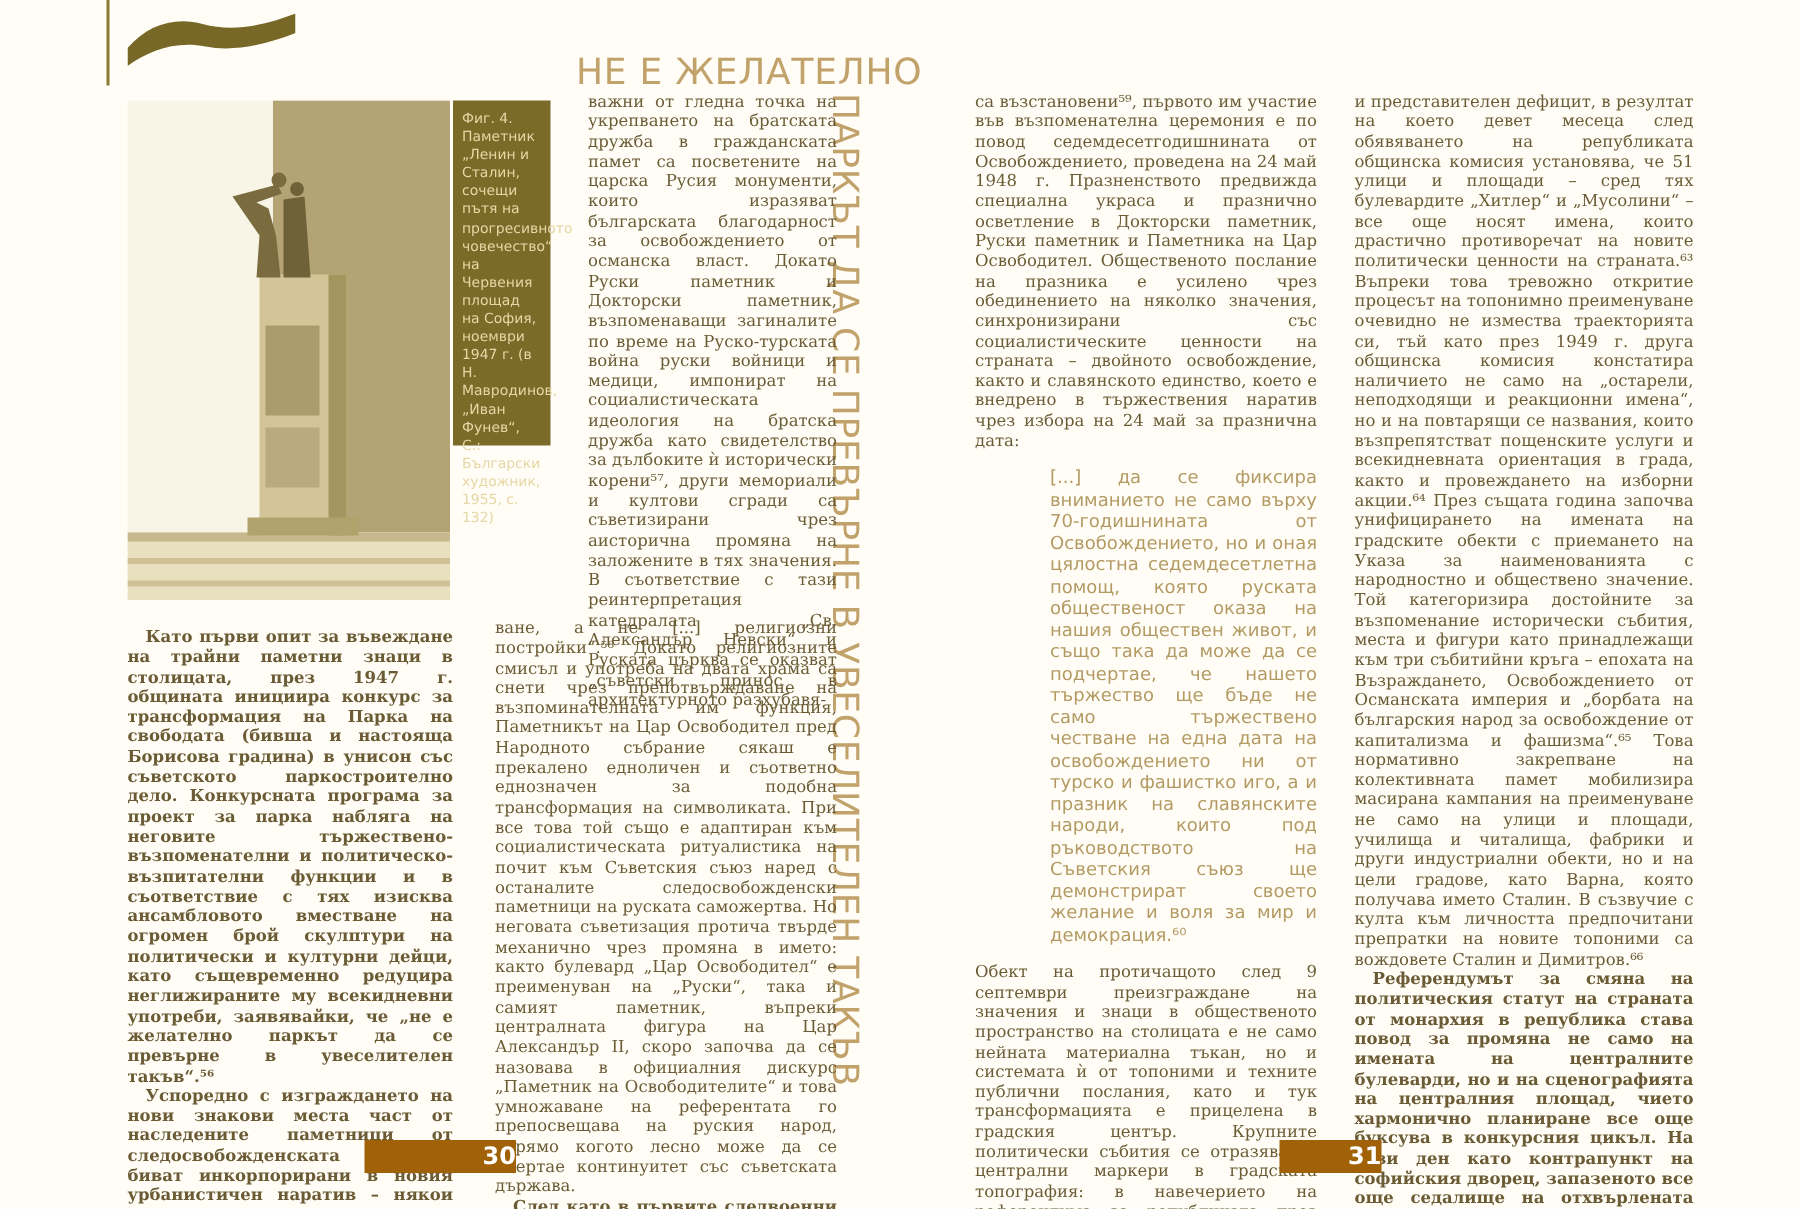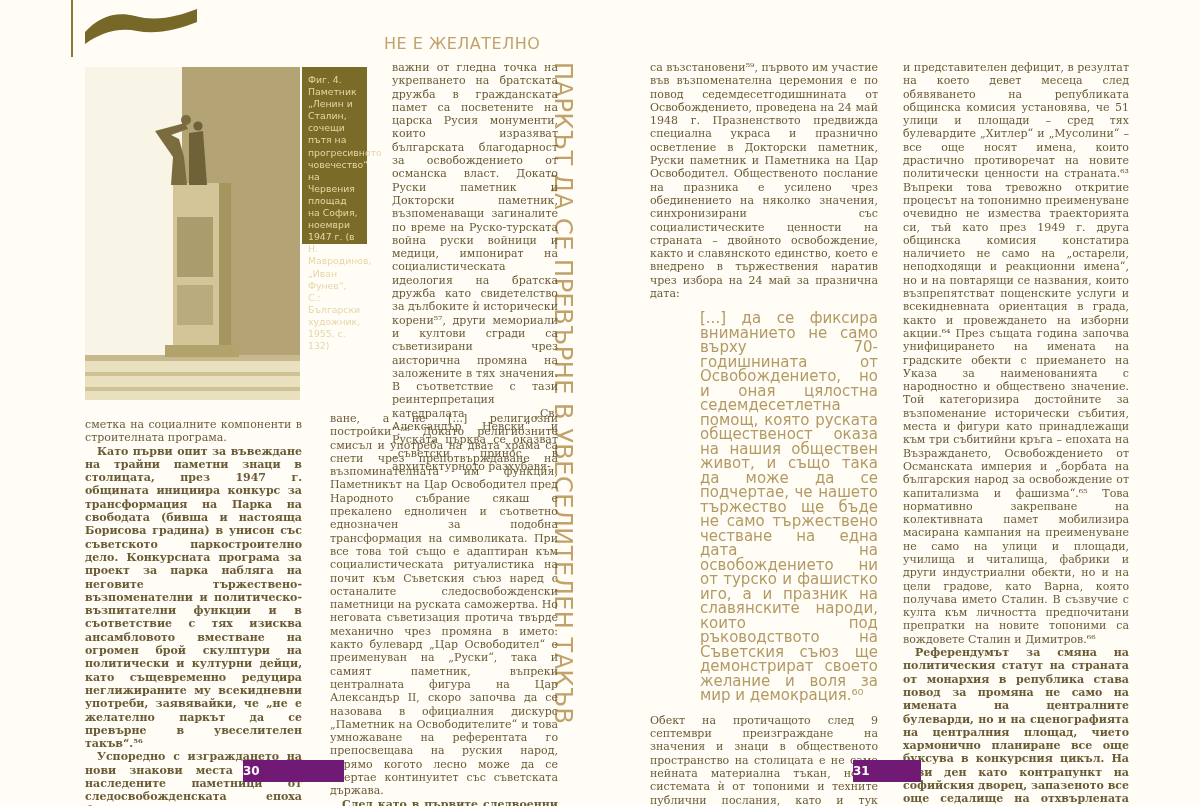--- a/index.html
+++ b/index.html
@@ -3,43 +3,43 @@
 <meta charset="utf-8">
 <style>
   html,body{margin:0;padding:0;background:#e8e8e8;}
   #spread{position:relative;width:1199px;height:806px;background:#fffdf6;overflow:hidden;
           font-family:"DejaVu Serif",serif;}
   .abs{position:absolute;}
   
   #left-rule{left:71px;top:0;width:2px;height:57px;background:#8a7a33;}
   
   #monument{left:85px;top:67px;width:215px;height:333px;}
-  #fig-caption{left:302px;top:67px;width:65px;height:177px;background:#7a6b28;
+  #fig-caption{left:302px;top:67px;width:65px;height:230px;background:#7a6b28;
      color:#e6d7a6;font-family:"DejaVu Sans",sans-serif;font-size:9.3px;line-height:12.1px;
      padding:7px 6px;box-sizing:border-box;}
   
   #heading-h{left:384px;top:34px;width:260px;color:#c2a26b;font-family:"DejaVu Sans",sans-serif;
-     font-size:16px;letter-spacing:.5px;white-space:nowrap;}
+     font-size:24px;letter-spacing:.5px;white-space:nowrap;}
   #heading-v{left:549px;top:62px;height:410px;color:#c2a26b;font-family:"DejaVu Sans",sans-serif;
      font-size:24px;letter-spacing:.5px;writing-mode:vertical-rl;white-space:nowrap;}
   
   .body-col{color:#6a5b35;font-size:11px;line-height:13.3px;text-align:justify;}
   .body-col p{margin:0;}
   .body-col p.ind{text-indent:12px;font-weight:bold;}
   #lp-col1{left:85px;top:418px;width:217px;}
   #lp-col2-upper{left:392px;top:61px;width:166px;}
   #lp-col2-lower{left:330px;top:412px;width:228px;}
   #rp-col1{left:650px;top:61px;width:228px;}
   #rp-col2{left:903px;top:61px;width:226px;}
   .quote{margin:11px 0 11px 50px;color:#b39a63;font-family:"DejaVu Sans",sans-serif;
-     font-size:15px;line-height:14.5px;text-align:justify;}
+     font-size:12px;line-height:14.5px;text-align:justify;}
   
-  .pagebar{top:760px;height:22px;background:#701a75;color:#ffffff;
-     font-family:"DejaVu Sans",sans-serif;font-size:12px;font-weight:bold;
-     text-align:left;line-height:22px;}
+  .pagebar{top:760px;height:22px;background:#a16207;color:#ffffff;
+     font-family:"DejaVu Sans",sans-serif;font-size:16px;font-weight:bold;
+     text-align:right;line-height:22px;}
   #bar-30{left:243px;width:101px;}
   #bar-31{left:853px;width:68px;}
 </style>
 </head>
 <body>
 
 <div id="spread">
 
   <div class="abs" id="left-rule"></div>
   <svg class="abs" style="left:85px;top:8px;width:112px;height:36px;" viewBox="0 0 112 36">
@@ -66,21 +66,20 @@
     <path d="M104,66 L118,64 L122,118 L104,118 Z" fill="#6f6138"></path>
     <circle cx="113" cy="59" r="4.6" fill="#6f6138"></circle>
   </svg>
 
   <div class="abs" id="fig-caption">Фиг. 4. Паметник „Ленин и Сталин, сочещи пътя на прогресивното човечество“ на Червения площад на София, ноември 1947 г. (в Н. Мавродинов, „Иван Фунев“, С.: Български художник, 1955, с. 132)</div>
 
   <div class="abs" id="heading-h">НЕ Е ЖЕЛАТЕЛНО</div>
   <div class="abs" id="heading-v">ПАРКЪТ ДА СЕ ПРЕВЪРНЕ В УВЕСЕЛИТЕЛЕН ТАКЪВ</div>
 
   <div class="abs body-col" id="lp-col1">
-    <p>сметка на социалните компоненти в строителната програма.</p>
     <p class="ind">Като първи опит за въвеждане на трайни паметни знаци в столицата, през 1947 г. общината инициира конкурс за трансформация на Парка на свободата (бивша и настояща Борисова градина) в унисон със съветското паркостроително дело. Конкурсната програма за проект за парка набляга на неговите тържествено-възпоменателни и политическо-възпитателни функции и в съответствие с тях изисква ансамбловото вместване на огромен брой скулптури на политически и културни дейци, като същевременно редуцира неглижираните му всекидневни употреби, заявявайки, че „не е желателно паркът да се превърне в увеселителен такъв“.⁵⁶</p>
     <p class="ind">Успоредно с изграждането на нови знакови места част от наследените паметници от следосвобожденската епоха биват инкорпорирани в новия урбанистичен наратив – някои от тях се вписват гладко и безпроблемно, а други претърпяват известна ресемантизация. Особено</p>
   </div>
 
   <div class="abs body-col" id="lp-col2-upper">
     <p>важни от гледна точка на укрепването на братската дружба в гражданската памет са посветените на царска Русия монументи, които изразяват българската благодарност за освобождението от османска власт. Докато Руски паметник и Докторски паметник, възпоменаващи загиналите по време на Руско-турската война руски войници и медици, импонират на социалистическата идеология на братска дружба като свидетелство за дълбоките ѝ исторически корени⁵⁷, други мемориали и култови сгради са съветизирани чрез аисторична промяна на заложените в тях значения. В съответствие с тази реинтерпретация катедралата „Св. Александър Невски“ и Руската църква се оказват „съветски принос в архитектурното разхубавя-</p>
   </div>
   <div class="abs body-col" id="lp-col2-lower">
     <p>ване, а не [...] религиозни постройки“.⁵⁸ Докато религиозните смисъл и употреба на двата храма са снети чрез препотвърждаване на възпоминателната им функция, Паметникът на Цар Освободител пред Народното събрание сякаш е прекалено едноличен и съответно еднозначен за подобна трансформация на символиката. При все това той също е адаптиран към социалистическата ритуалистика на почит към Съветския съюз наред с останалите следосвобожденски паметници на руската саможертва. Но неговата съветизация протича твърде механично чрез промяна в името: както булевард „Цар Освободител“ е преименуван на „Руски“, така и самият паметник, въпреки централната фигура на Цар Александър II, скоро започва да се назовава в официалния дискурс „Паметник на Освободителите“ и това умножаване на референтата го препосвещава на руския народ, спрямо когото лесно може да се очертае континуитет със съветската държава.</p>
     <p class="ind">След като в първите следвоенни години пострадалите от бомбардировките паметници</p>

